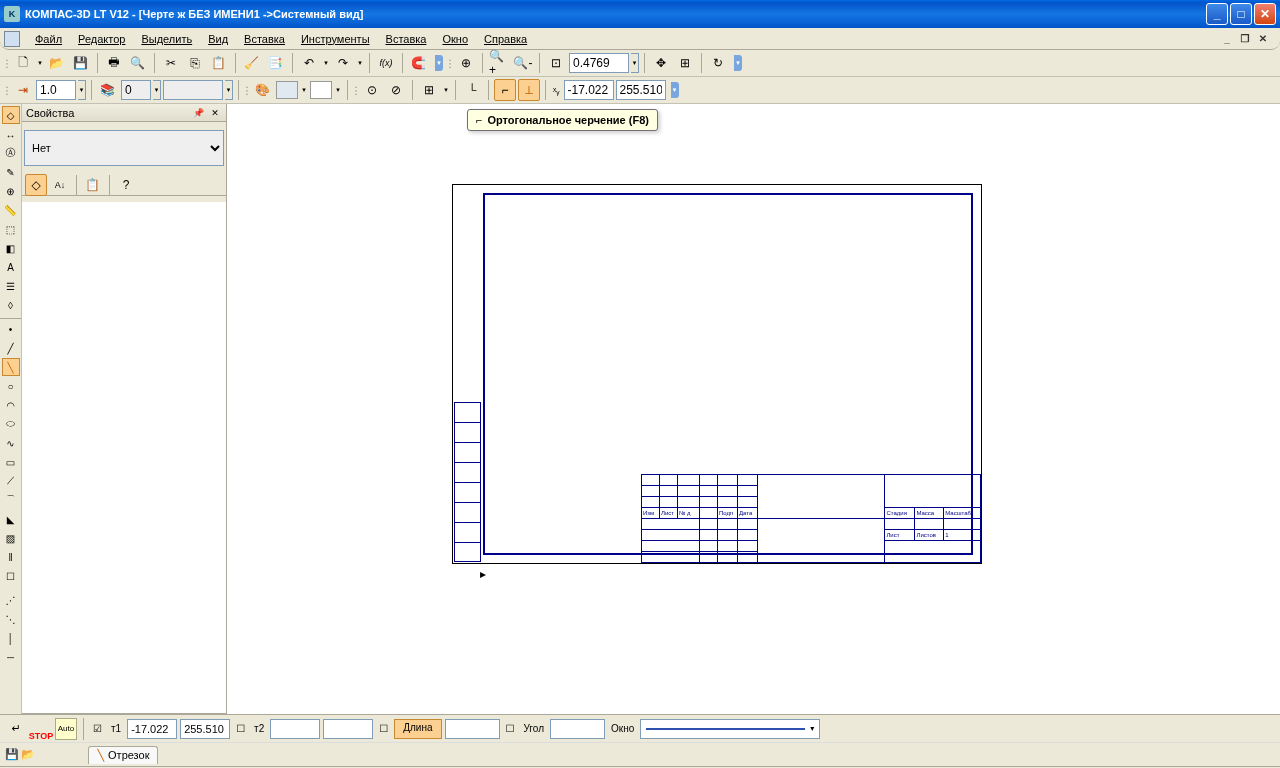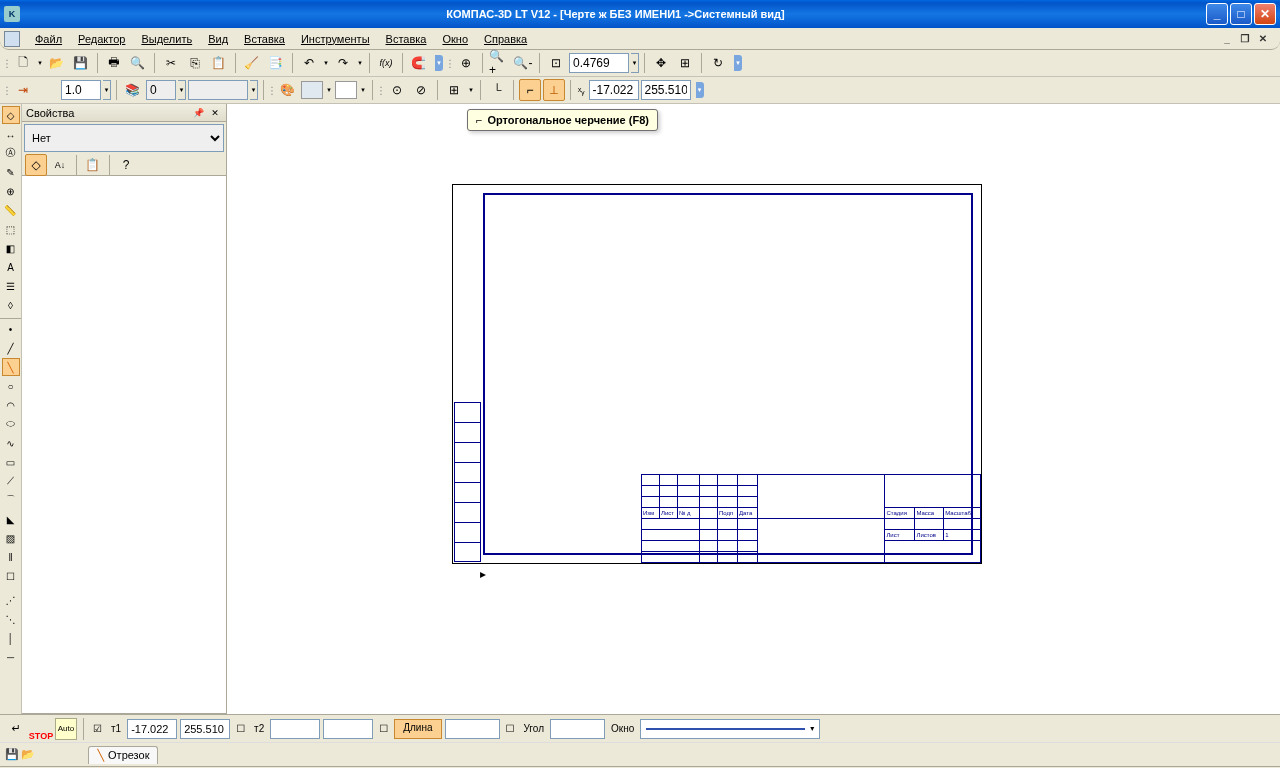--- a/index.html
+++ b/index.html
@@ -1,20 +1,20 @@
 <!DOCTYPE html>
 <html><head>
 <meta charset="utf-8">
 <style>
 * { box-sizing: border-box; margin: 0; padding: 0; font-family: Tahoma, sans-serif; font-size: 11px; }
 body { background: #ece9d8; width: 1280px; height: 768px; overflow: hidden; position: relative; }
 
 .titlebar { height: 28px; background: linear-gradient(to bottom, #0169e3, #0254c9 10%, #1476e3 50%, #0254c9); display: flex; align-items: center; padding: 0 4px; color: white; font-weight: bold; }
 .titlebar .app-icon { width: 16px; height: 16px; background: #9cc; border-radius: 2px; margin-right: 5px; display: flex; align-items: center; justify-content: center; font-size: 9px; color: #036; }
-.titlebar .title { flex: 1; text-align: center; }
+.titlebar .title { flex: 1; }
 .titlebar .win-btns { display: flex; gap: 2px; }
 .titlebar .win-btn { width: 22px; height: 22px; border: 1px solid #fff; border-radius: 3px; display: flex; align-items: center; justify-content: center; font-weight: bold; font-size: 12px; cursor: pointer; }
 .titlebar .min { background: linear-gradient(#3e89e8, #1a5ac8); }
 .titlebar .max { background: linear-gradient(#3e89e8, #1a5ac8); }
 .titlebar .close { background: linear-gradient(#f08070, #d24510); }
 
 .menubar { height: 22px; background: #ece9d8; border-bottom: 1px solid #aca899; display: flex; align-items: center; padding: 0 4px; gap: 2px; border-radius: 9px; }
 .menubar .menu-doc-icon { width: 16px; height: 16px; background: #d0e0f0; border: 1px solid #789; margin-right: 6px; }
 .menubar .menu-item { padding: 2px 7px; cursor: pointer; }
 .menubar .menu-item u { text-decoration: underline; }
@@ -28,26 +28,26 @@
 .tool-drop { width: 8px; display: flex; align-items: center; justify-content: center; font-size: 7px; cursor: pointer; }
 .tool-input { height: 20px; border: 1px solid #7f9db9; background: white; padding: 0 3px; font-size: 12px; }
 .tool-grip { width: 6px; height: 22px; display: flex; align-items: center; justify-content: center; cursor: move; }
 .tool-grip::before { content: "⋮"; color: #888; font-size: 10px; }
 
 .workspace { display: flex; height: 610px; }
 .left-tools { width: 22px; background: #ece9d8; border-right: 1px solid #c4c2b4; display: flex; flex-direction: column; align-items: center; padding-top: 2px; gap: 1px; }
 .ltb { width: 18px; height: 18px; display: flex; align-items: center; justify-content: center; font-size: 10px; cursor: pointer; border: 1px solid transparent; }
 .ltb.active { background: #fcd090; border-color: #c88830; }
 
-.props-panel { width: 205px; background: #ece9d8; display: flex; flex-direction: column; border-right: 1px solid #aca899; }
+.props-panel { width: 205px; background: #ece9d8; display: flex; flex-direction: column; border-right: 1px solid #aca899; gap: 6px; }
 .props-header { height: 18px; background: linear-gradient(#f0eee0, #e0ddcd); border-bottom: 1px solid #aca899; padding: 0 4px; display: flex; align-items: center; font-size: 11px; }
 .props-header .pin { margin-left: auto; display: flex; gap: 2px; }
 .props-header .pin span { width: 14px; height: 14px; display: flex; align-items: center; justify-content: center; cursor: pointer; font-size: 9px; }
 .props-body { flex: 1; background: white; border-bottom: 1px solid #aca899; }
-.props-combo { width: 100%; border: 1px solid #7f9db9; height: 28px; padding: 0 3px; }
+.props-combo { width: 100%; border: 1px solid #7f9db9; height: 36px; padding: 0 3px; }
 .props-tabs { height: 22px; background: #ece9d8; display: flex; align-items: center; padding: 0 3px; gap: 2px; border-bottom: 1px solid #aca899; }
 
 .canvas-area { flex: 1; background: white; position: relative; overflow: hidden; }
 .drawing-frame { position: absolute; left: 225px; top: 80px; width: 530px; height: 380px; border: 1px solid #000; }
 .drawing-inner { position: absolute; inset: 8px 8px 8px 30px; border: 2px solid #00008b; }
 .title-block-left { position: absolute; left: 1px; bottom: 1px; width: 27px; height: 160px; }
 .title-block-left .c { border: 1px solid #00008b; border-bottom: none; height: 20px; }
 .title-block-left .c:last-child { border-bottom: 1px solid #00008b; }
 .title-block { position: absolute; right: 0; bottom: 0; width: 340px; }
 .title-block table { border-collapse: collapse; width: 100%; }
@@ -143,21 +143,21 @@
   <div class="tool-btn">✥</div>
   <div class="tool-btn">⊞</div>
   <div class="tool-sep"></div>
   <div class="tool-btn">↻</div>
   <div class="tool-drop" style="background:#7aa6e0;color:white;border-radius:0 3px 3px 0;margin-left:3px;padding:4px 2px;">▾</div>
 </div>
 
 <div class="toolbar-row">
   <div class="tool-grip"></div>
   <div class="tool-btn" style="color:#c04000;">⇥</div>
-  <input class="tool-input" style="width: 40px; margin-left: 25px;" value="1.0">
+  <input class="tool-input" style="width: 40px;" value="1.0">
     <div class="tool-drop" style="border:1px solid #7f9db9;border-left:none;height:20px;padding:0 2px;">▾</div>
   <div class="tool-sep"></div>
   <div class="tool-btn">📚</div>
   <input class="tool-input" style="width: 30px; background: rgb(238, 238, 238);" value="0">
     <div class="tool-drop" style="border:1px solid #7f9db9;border-left:none;height:20px;padding:0 2px;">▾</div>
   <input class="tool-input" style="width: 60px; background: rgb(238, 238, 238);">
     <div class="tool-drop" style="border:1px solid #7f9db9;border-left:none;height:20px;padding:0 2px;">▾</div>
   <div class="tool-sep"></div>
   <div class="tool-grip"></div>
   <div class="tool-btn">🎨</div>

